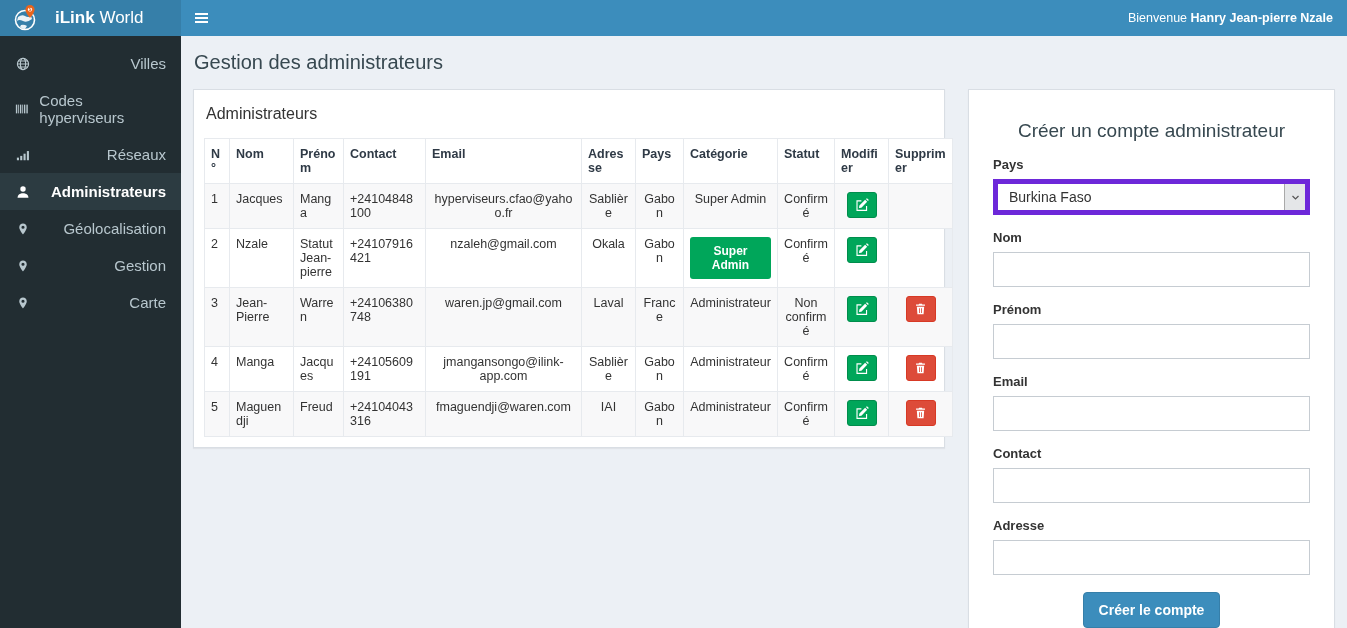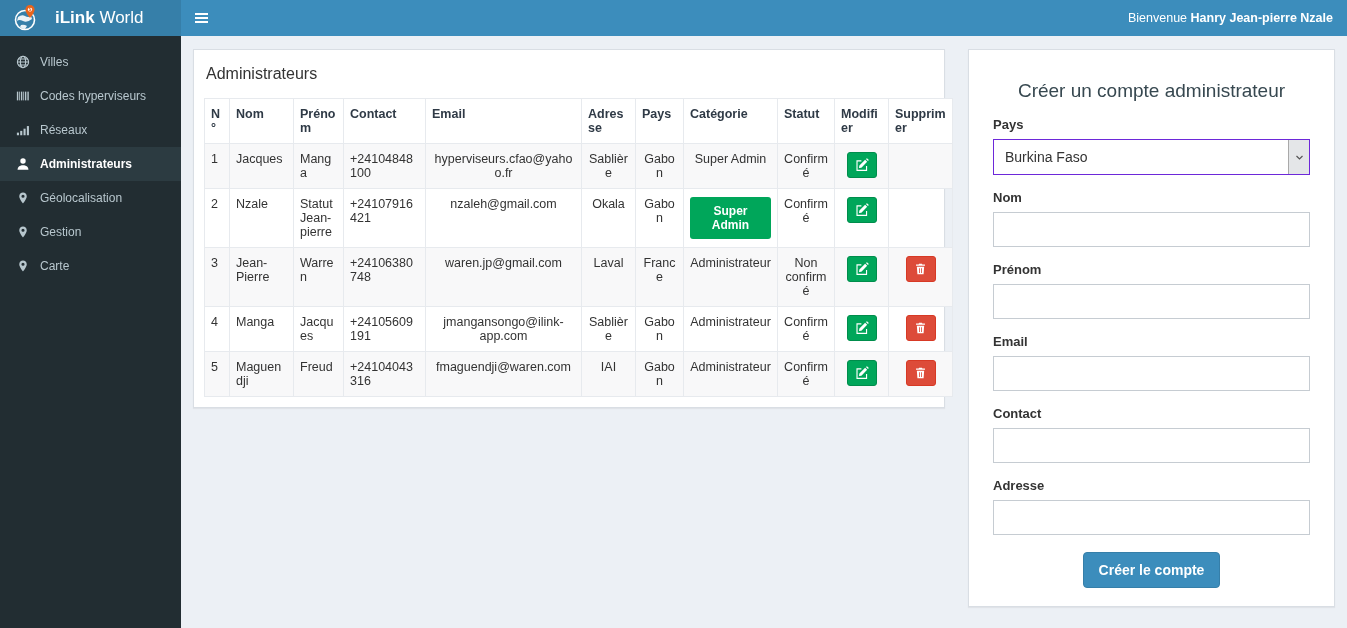--- a/index.html
+++ b/index.html
@@ -17,21 +17,21 @@
   .hamburger { width:30px; height:26px; display:flex; flex-direction:column;
     justify-content:center; gap:2px; cursor:pointer; background:transparent; border:none; }
   .hamburger span { display:block; width:13px; height:2px; background:#fff; }
   .welcome { color:#fff; font-size:12.5px; }
   .welcome b { font-weight:bold; }
 
   
   .app { display:flex; height:592px; }
   .sidebar { width:181px; flex:none; background:#222d32; padding-top:9px; }
   .side-item { display:flex; align-items:center; gap:10px; padding:10px 15px;
-    color:#b8c7ce; font-size:12px; cursor:pointer; }
+    color:#b8c7ce; font-size:15px; cursor:pointer;justify-content:space-between; }
   .side-item.active { background:#2c3b41; color:#fff; font-weight:bold; }
   .side-item .icon { width:15px; display:inline-flex; justify-content:center; }
   .icon svg { display:block; }
 
   .content { flex:1; padding:13px 12px 0 12px; overflow:hidden; }
   .page-title { font-size:20px; font-weight:normal; color:#374850; margin:2px 0 15px 1px; }
   .columns { display:flex; align-items:flex-start; }
 
   .panel { background:#fff; border:1px solid #d9dee4; box-shadow:0 1px 1px rgba(0,0,0,.05); }
 
@@ -57,21 +57,21 @@
     font-weight:bold; font-size:12px; padding:7px 10px; border-radius:3px; }
 
   
   .form-panel { width:367px; margin-left:23px; padding:16px 24px 18px 24px; }
   .form-title { text-align:center; font-size:19px; font-weight:normal;
     color:#374850; margin:14px 0 12px 0; }
   .field label { display:block; font-weight:bold; font-size:13px; color:#333;
     margin:15px 0 7px 0; }
   .input { width:100%; height:35px; border:1px solid #c6ccd2; background:#fff;
     font-size:14px; padding:0 10px; border-radius:0; font-family:"Liberation Sans",sans-serif; }
-  .select-box { position:relative; height:36px; border:1px solid #6d28d9; background:#fff;
+  .select-box { position:relative; height:36px; border:5px solid #6d28d9; background:#fff;
     display:flex; align-items:center; padding-left:11px; font-size:14px; color:#333; cursor:pointer; }
   .select-arrow { position:absolute; right:0; top:0; bottom:0; width:21px;
     background:#e4e6e8; border-left:1px solid #a9a9a9; display:flex;
     align-items:center; justify-content:center; color:#555; }
   .submit-row { text-align:center; margin-top:17px; }
   .btn-primary { background:#3c8dbc; border:1px solid #367fa9; color:#fff;
     font-weight:bold; font-size:14px; padding:9px 15px; border-radius:4px; cursor:pointer;
     font-family:"Liberation Sans",sans-serif; }
 </style>
 </head>
@@ -170,20 +170,21 @@
             <svg width="12" height="14" viewBox="0 0 16 16" fill="currentColor">
               <path fill-rule="evenodd" d="M8 0.8C5.2 0.8 3 3 3 5.8 3 9.6 8 15.4 8 15.4s5-5.8 5-9.6C13 3 10.8 0.8 8 0.8zm0 7a2.1 2.1 0 1 1 0-4.2 2.1 2.1 0 0 1 0 4.2z"></path>
             </svg>
           </span>
           <span>Carte</span>
         </div>
       </div>
   </div>
 
   <div class="content">
+    <h1 class="page-title">Gestion des administrateurs</h1>
 
     <div class="columns">
       <div class="panel table-panel">
         <div class="panel-title">Administrateurs</div>
         <table>
           <thead>
               <tr id="table-head-row">
                 <th class="col0">N°</th>
                 <th class="col1">Nom</th>
                 <th class="col2">Prénom</th>

